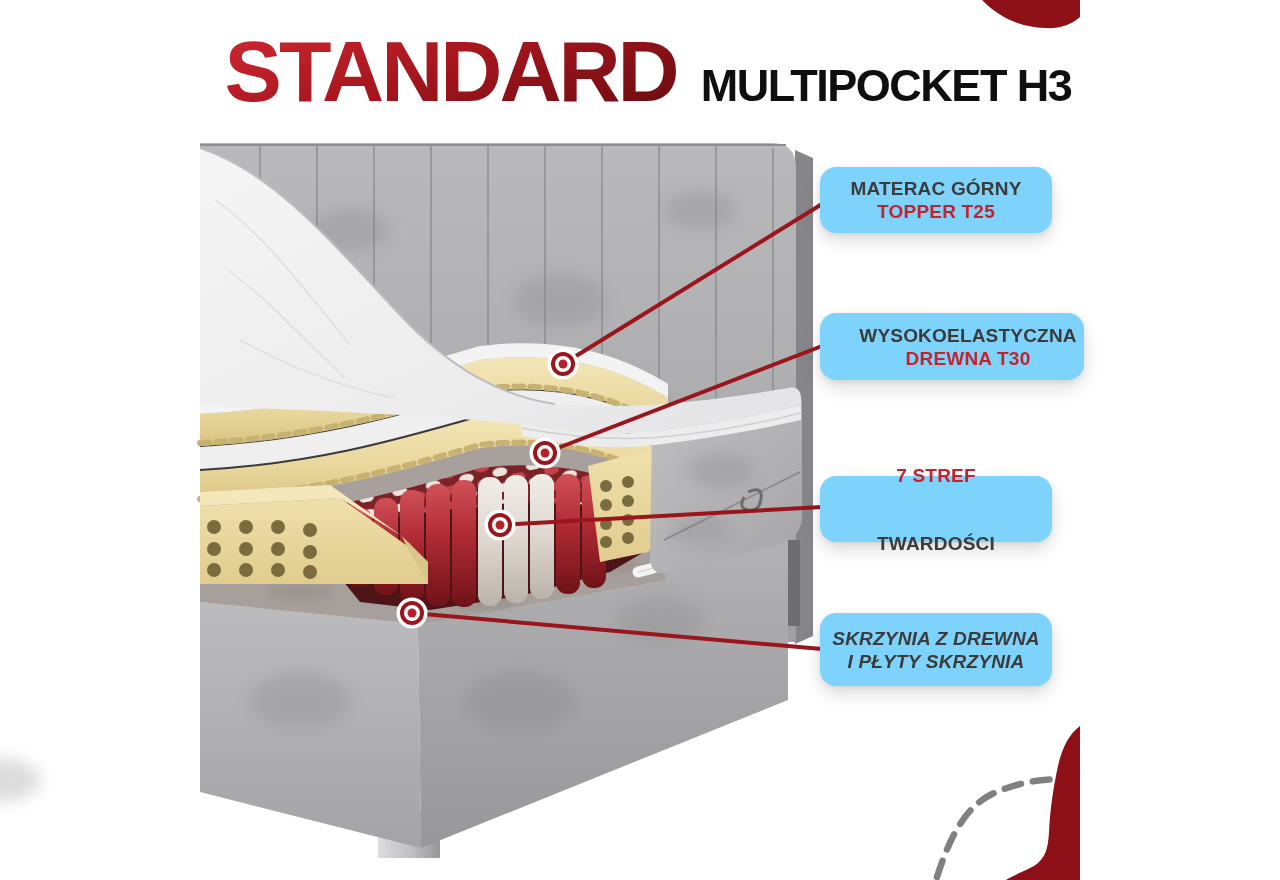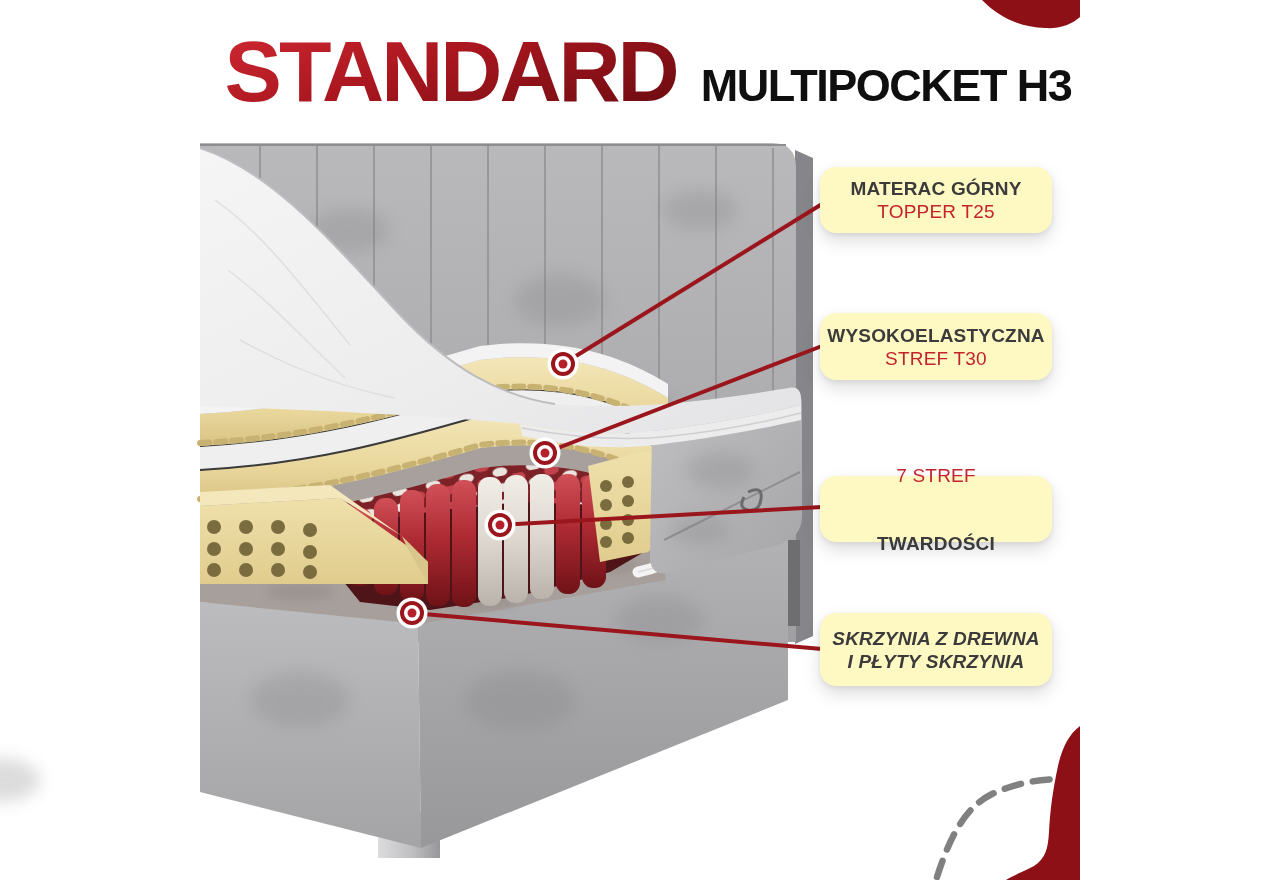--- a/index.html
+++ b/index.html
@@ -12,28 +12,28 @@
   .t-main{font-size:86px;font-weight:bold;letter-spacing:-3px;line-height:1;
           color:#9c151c;display:inline-block;vertical-align:baseline;margin-left:16px;}
   @supports (-webkit-background-clip:text) or (background-clip:text){
     .t-main{background:linear-gradient(160deg,#cb2630 5%,#a8161e 45%,#6d0c11 95%);
             -webkit-background-clip:text;background-clip:text;color:transparent;}
   }
   .t-sub{font-size:45px;font-weight:bold;letter-spacing:-1.5px;color:#0f0f0f;
          display:inline-block;vertical-align:baseline;margin-left:24px;}
 
   
-  .callout{position:absolute;left:820px;width:232px;background:#fef9c3;border-radius:16px;
+  .callout{position:absolute;left:820px;width:232px;background:#7dd3fc;border-radius:16px;
            box-shadow:0 8px 18px rgba(0,0,0,0.13),0 2px 5px rgba(0,0,0,0.08);
            display:flex;flex-direction:column;align-items:center;justify-content:center;
            text-align:center;z-index:5;}
   .callout .cl{font-size:19px;line-height:23px;font-weight:600;color:#3b3b3b;letter-spacing:.2px;}
-  .callout .cl.accent{color:#c4232e;font-weight:400;}
+  .callout .cl.accent{color:#c4232e;font-weight:700;}
   #callout-0{top:167px;height:66px;}
-  #callout-1{top:313px;height:67px;}
+  #callout-1{top:313px;height:67px;padding-left:32px;}
   #callout-2{top:476px;height:66px;gap:45px;}
   #callout-3{top:613px;height:73px;font-style:italic;}
 </style>
 </head>
 <body>
 
 <div class="canvas">
 
 <svg class="art" viewBox="0 0 1280 880" aria-hidden="true">
   <defs>
@@ -269,21 +269,21 @@
   <div class="title-row">
     <span class="t-main">STANDARD</span><span class="t-sub">MULTIPOCKET H3</span>
   </div>
 
   <div class="callout" id="callout-0">
     <div class="cl">MATERAC GÓRNY</div>
     <div class="cl accent">TOPPER T25</div>
   </div>
   <div class="callout" id="callout-1">
     <div class="cl">WYSOKOELASTYCZNA</div>
-    <div class="cl accent">STREF T30</div>
+    <div class="cl accent">DREWNA T30</div>
   </div>
   <div class="callout" id="callout-2">
     <div class="cl accent">7 STREF</div>
     <div class="cl">TWARDOŚCI</div>
   </div>
   <div class="callout" id="callout-3">
     <div class="cl">SKRZYNIA Z DREWNA</div>
     <div class="cl">I PŁYTY SKRZYNIA</div>
   </div>
 

